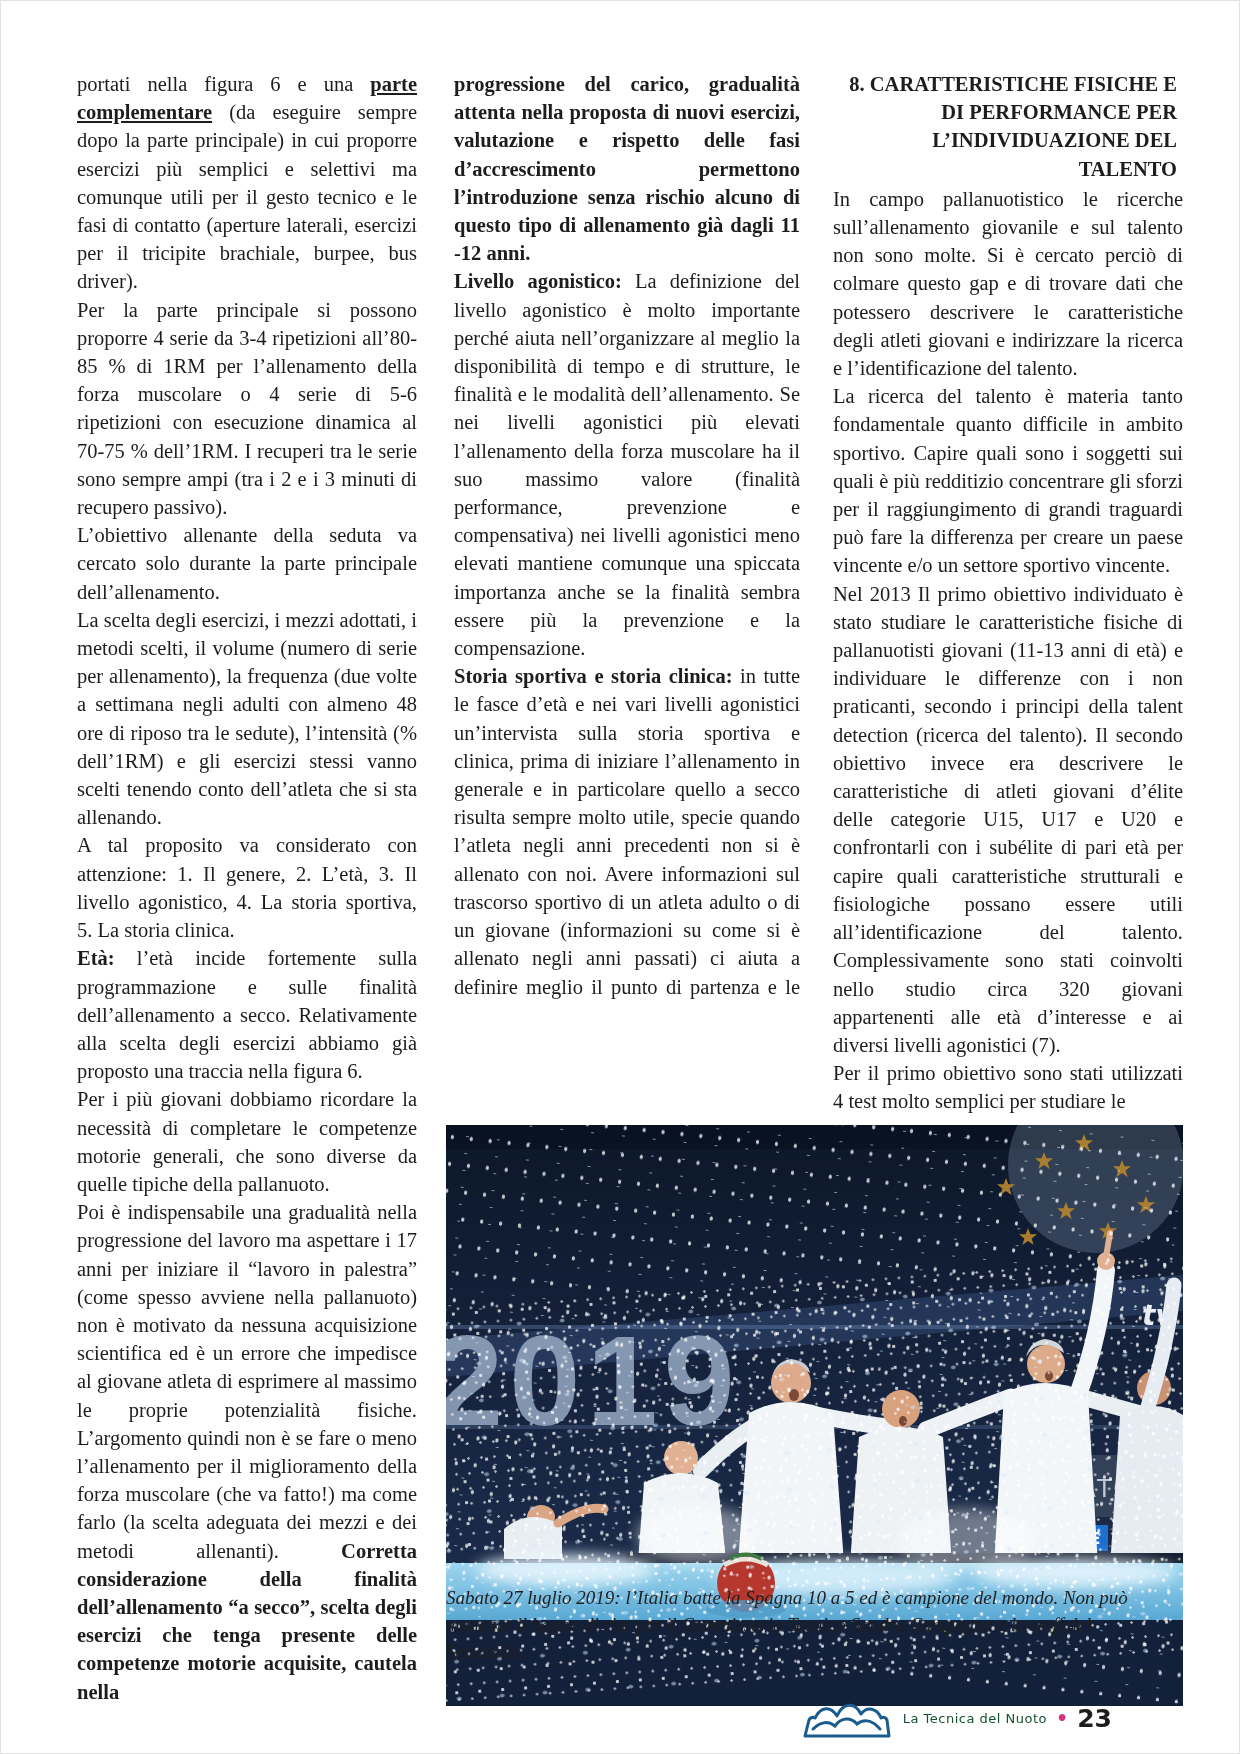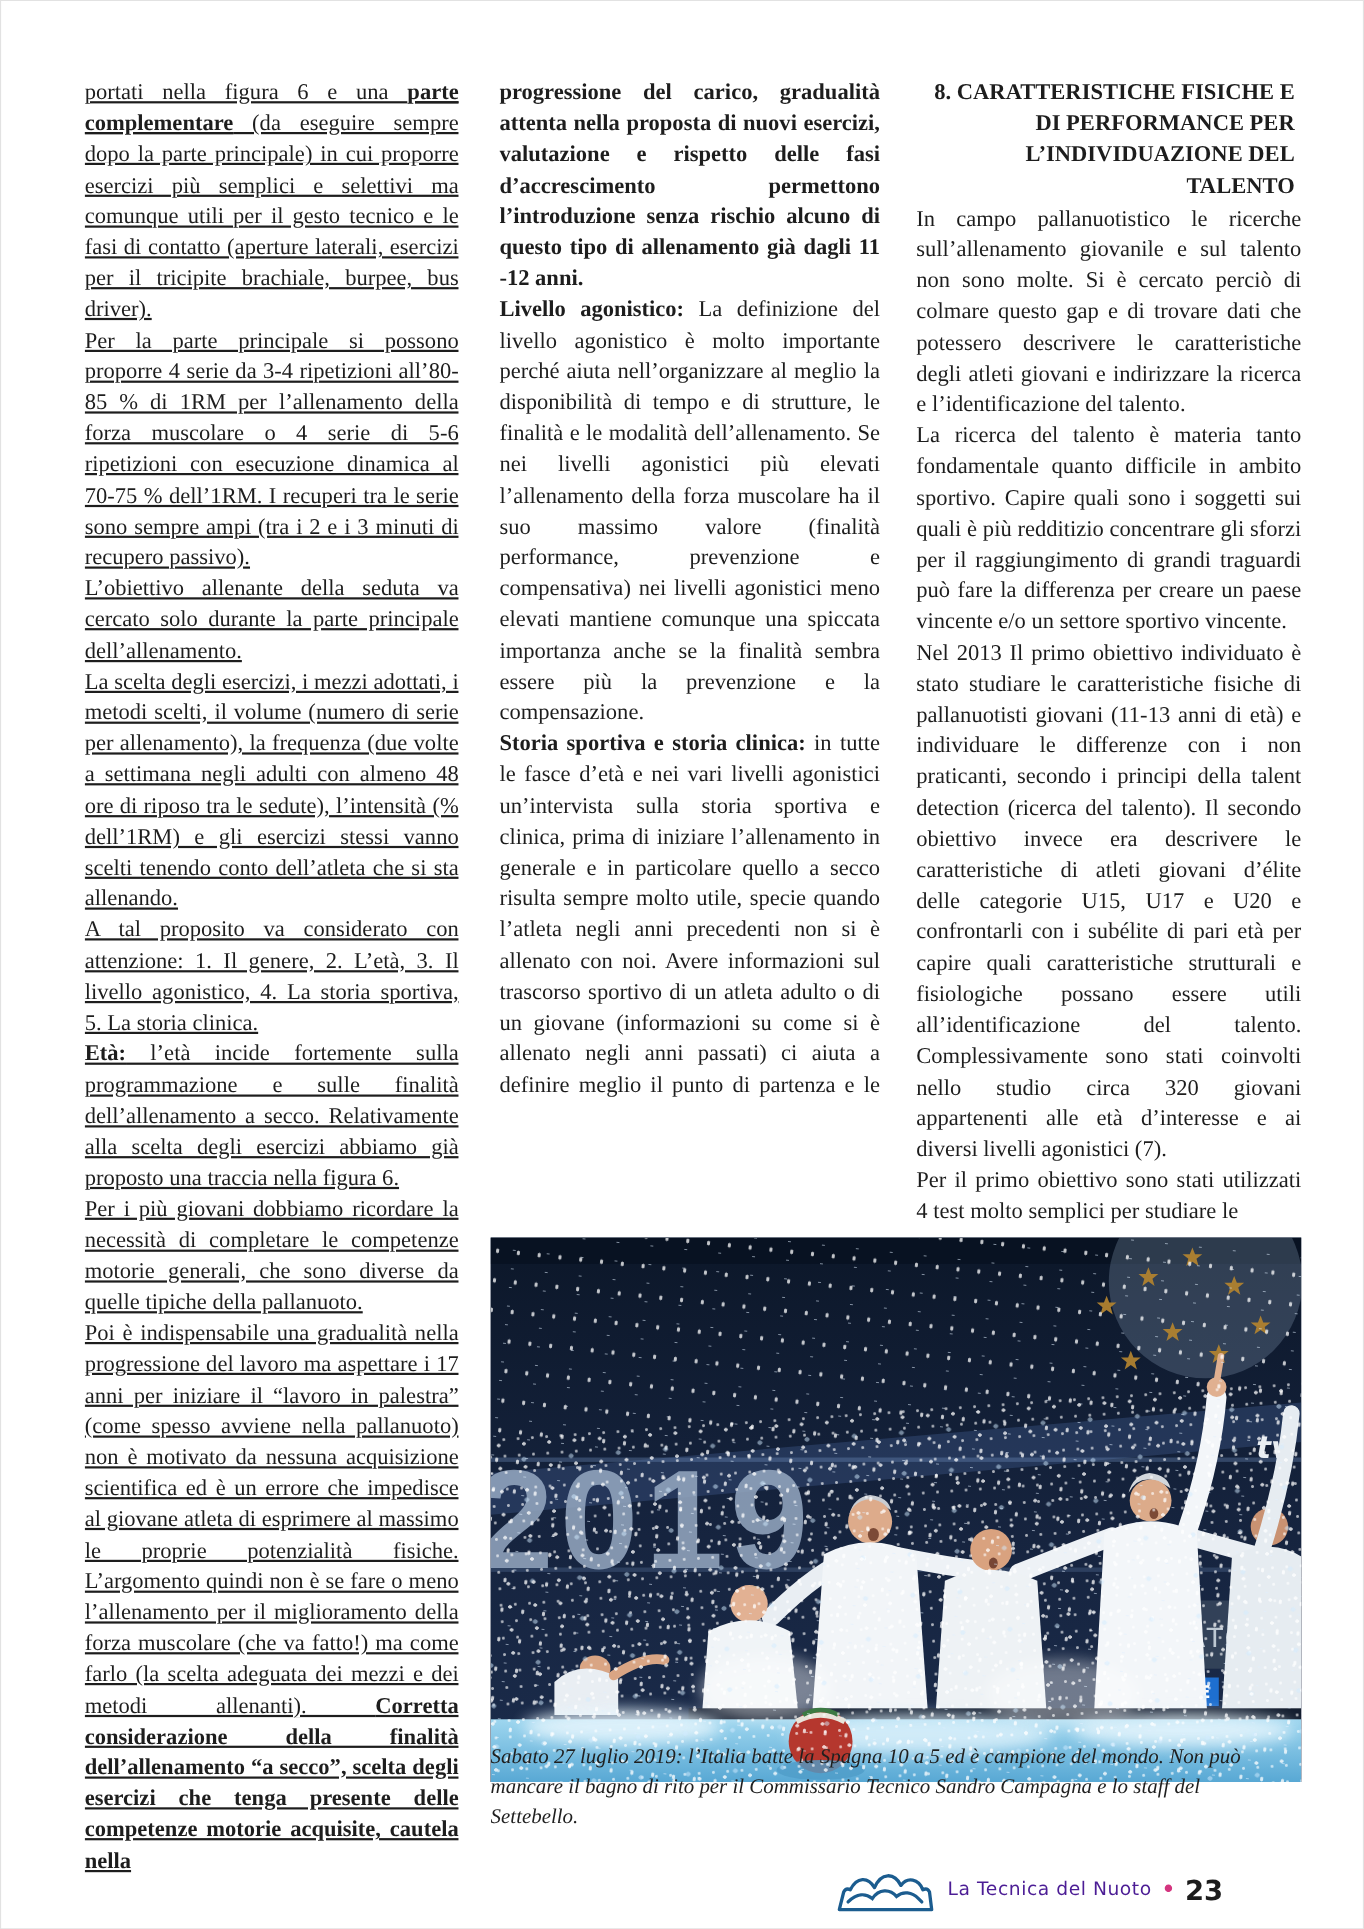--- a/index.html
+++ b/index.html
@@ -5,32 +5,32 @@
   html,body{margin:0;padding:0;}
   body{
     width:1240px;height:1754px;position:relative;background:#ffffff;
     font-family:"Liberation Serif", serif;color:#1d1d1d;overflow:hidden;
     box-shadow:inset 0 0 0 1px #e2e2e2;
   }
   .col{
     position:absolute;top:70px;text-align:justify;
     font-size:20.5px;line-height:28.2px;overflow:hidden;
   }
-  #col-left{left:77px;width:340px;height:1640px;text-decoration:underline;}
+  #col-left{left:77px;width:340px;height:1640px;}
   #col-mid{left:454px;width:346px;height:932px;}
   #col-right{left:833px;width:350px;height:1054px;}
   .para{margin:0;padding:0;}
   .b{font-weight:bold;}
   .u{text-decoration:underline;}
   .heading{
     font-size:20.5px;line-height:28.2px;font-weight:bold;margin:0 0 2px 0;
     text-align:right;padding:0 6px;
   }
   #photo{
-    position:absolute;left:446px;top:1125px;width:737px;height:495px;
+    position:absolute;left:446px;top:1125px;width:737px;height:581px;
     overflow:hidden;background:#13203a;
   }
   #photo svg{display:block;}
   .spray,.spray2{
     position:absolute;pointer-events:none;
   }
   .spray{
     left:-30px;top:-20px;width:820px;height:560px;opacity:.8;
     transform:rotate(6deg);
     background-image:
@@ -51,21 +51,21 @@
   }
   #caption{
     position:absolute;left:446px;top:1584px;width:706px;
     font-style:italic;font-size:19px;line-height:27px;color:#1f1f1f;
   }
   #footer{
     position:absolute;top:1690px;right:128px;height:56px;
     display:flex;align-items:center;gap:9px;
     font-family:"DejaVu Sans", sans-serif;
   }
-  .footer-name{font-size:17px;color:#4c1d95;letter-spacing:.5px;}
+  .footer-name{font-size:13px;color:#14532d;letter-spacing:.5px;}
   .footer-dot{font-size:19px;color:#d4357f;font-weight:bold;}
   .footer-page{font-size:25px;color:#1c1c1c;font-weight:bold;}
 </style>
 </head>
 <body>
 
 <div class="col" id="col-left">
     <p class="para"><span>portati nella figura 6 e una </span><span class="b u">parte complementare</span><span> (da eseguire sempre dopo la parte principale) in cui proporre esercizi più semplici e selettivi ma comunque utili per il gesto tecnico e le fasi di contatto (aperture laterali, esercizi per il tricipite brachiale, burpee, bus driver).</span></p>
     <p class="para"><span>Per la parte principale si possono proporre 4 serie da 3-4 ripetizioni all’80-85 % di 1RM per l’allenamento della forza muscolare o 4 serie di 5-6 ripetizioni con esecuzione dinamica al 70-75 % dell’1RM. I recuperi tra le serie sono sempre ampi (tra i 2 e i 3 minuti di recupero passivo).</span></p>
     <p class="para"><span>L’obiettivo allenante della seduta va cercato solo durante la parte principale dell’allenamento.</span></p>

